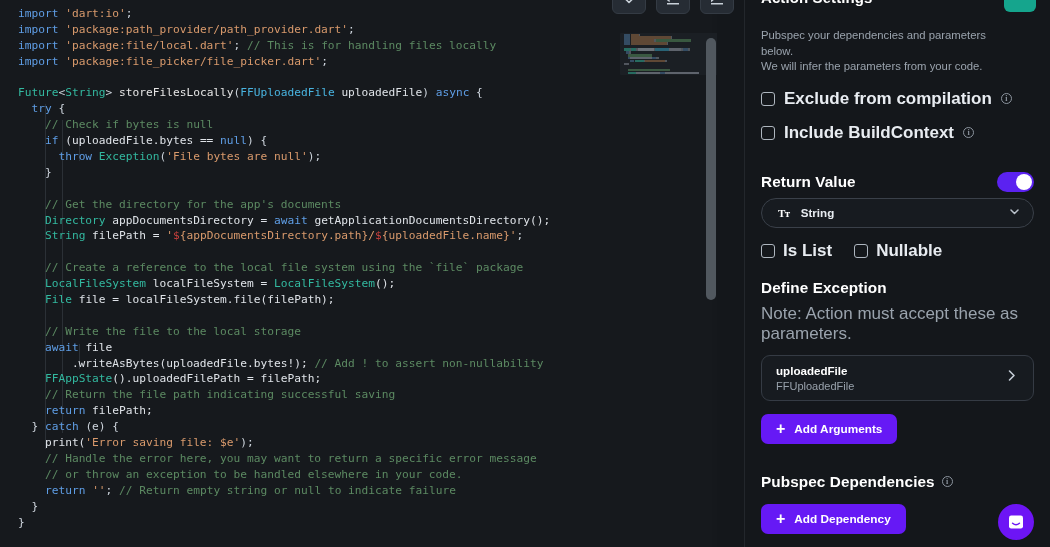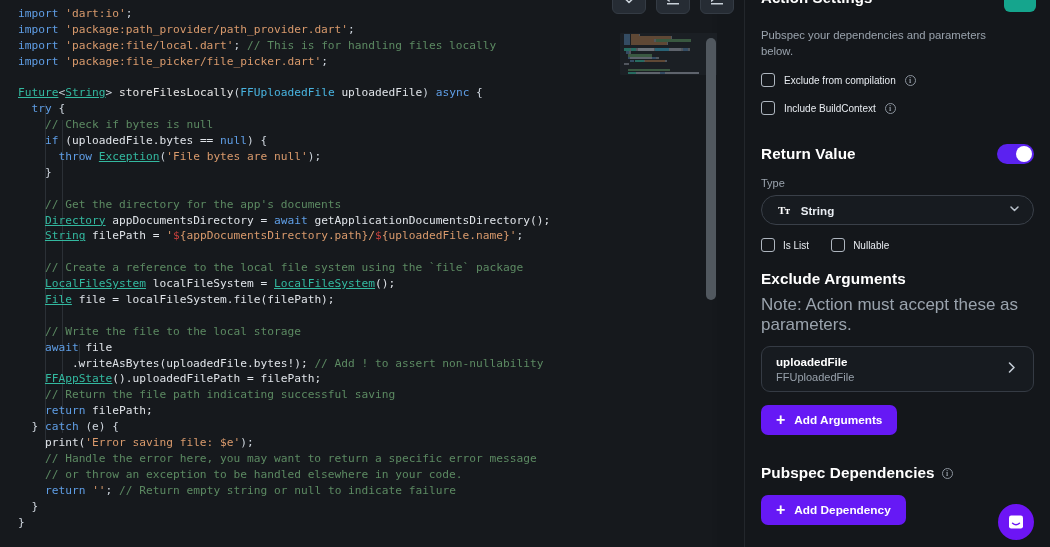--- a/index.html
+++ b/index.html
@@ -34,21 +34,21 @@
     padding-left: 18px;
   }
   .ln { height: 15.9px; position: relative; white-space: pre; }
 
   
   .guides { position: absolute; top: 0; left: 0; width: 712px; height: 547px; pointer-events: none; }
   .guide { position: absolute; width: 1px; background: #2b3036; }
 
   
   .kw   { color: #5f9ee6; }
-  .typ  { color: #33b9a0; text-decoration: underline; }
+  .typ  { color: #33b9a0; }
   .fn   { color: #e6e6e6; }
   .str  { color: #d99a6c; }
   .cmt  { color: #5c8a62; }
   .pln  { color: #dfe3e8; }
   .par  { color: #49b4e0; }     
   .intp { color: #c7403d; }     
   .pun  { color: #cfd6de; }
 
   
   .minimap {
@@ -131,21 +131,21 @@
     gap: 9px; margin-top: 14px;
   }
   .cbox {
     width: 14px; height: 14px;
     border: 1.6px solid #aeb6bf;
     border-radius: 3px;
     background: transparent;
     flex: none;
   }
   .check-label {
-    font-size: 10px; font-weight: normal; color: #e8ecf1;
+    font-size: 17px; font-weight: bold; color: #e8ecf1;
   }
   .info-i {
     width: 11px; height: 11px; border-radius: 50%;
     border: 1.1px solid #8c949e;
     color: #8c949e; font-size: 8px; font-weight: bold;
     display: inline-flex; align-items: center; justify-content: center;
     font-family: "Liberation Serif", serif;
     flex: none;
   }
 
@@ -372,20 +372,21 @@
   <div class="panel">
 
     <div class="panel-head-cut">Action Settings</div>
     <div class="btn-green"></div>
 
     <div style="height:19px"></div>
 
     <div class="subtext">
       <div>Pubspec your dependencies and parameters</div>
       <div>below.</div>
+      <div>We will infer the parameters from your code.</div>
     </div>
 
     <div class="check-row">
       <span class="cbox"></span>
       <span class="check-label">Exclude from compilation</span>
       <span class="info-i">i</span>
     </div>
 
     <div class="check-row">
       <span class="cbox"></span>
@@ -393,21 +394,20 @@
       <span class="info-i">i</span>
     </div>
 
     <div class="spacer-lg"></div>
 
     <div class="sect-title-row">
       <span class="sect-title">Return Value</span>
       <span class="toggle"></span>
     </div>
 
-    <div class="field-label">Type</div>
 
     <div class="select">
       <span class="select-icon">Tт</span>
       <span class="select-value">String</span>
       <span class="chev">
         <svg width="13" height="13" viewBox="0 0 13 13">
             <path d="M3 5 L6.5 8.5 L10 5" fill="none" stroke="#b9c1ca" stroke-width="1.5" stroke-linecap="round" stroke-linejoin="round"></path>
           </svg>
       </span>
     </div>
@@ -418,21 +418,21 @@
         <span class="check-label">Is List</span>
       </span>
       <span class="inline-check">
         <span class="cbox"></span>
         <span class="check-label">Nullable</span>
       </span>
     </div>
 
     <div class="spacer-lg"></div>
 
-    <div class="sect-title">Exclude Arguments</div>
+    <div class="sect-title">Define Exception</div>
     <div class="sect-sub">Note: Action must accept these as parameters.</div>
 
     <div class="arg-card">
       <span>
         <div class="arg-name">uploadedFile</div>
         <div class="arg-type">FFUploadedFile</div>
       </span>
       <span class="arg-chev">
         <svg width="15" height="15" viewBox="0 0 15 15">
             <path d="M5.5 3 L10 7.5 L5.5 12" fill="none" stroke="#c5cdd6" stroke-width="1.6" stroke-linecap="round" stroke-linejoin="round"></path>

